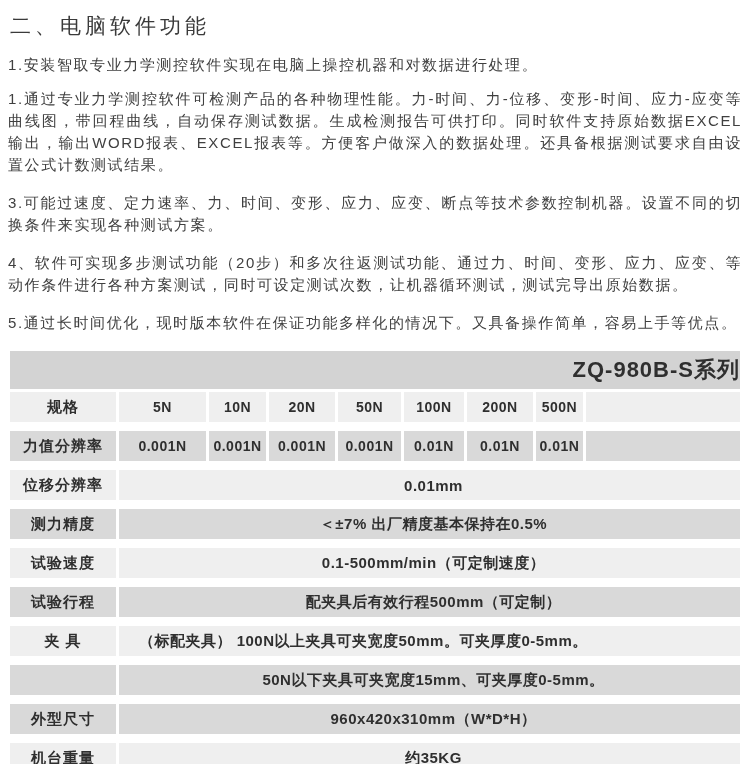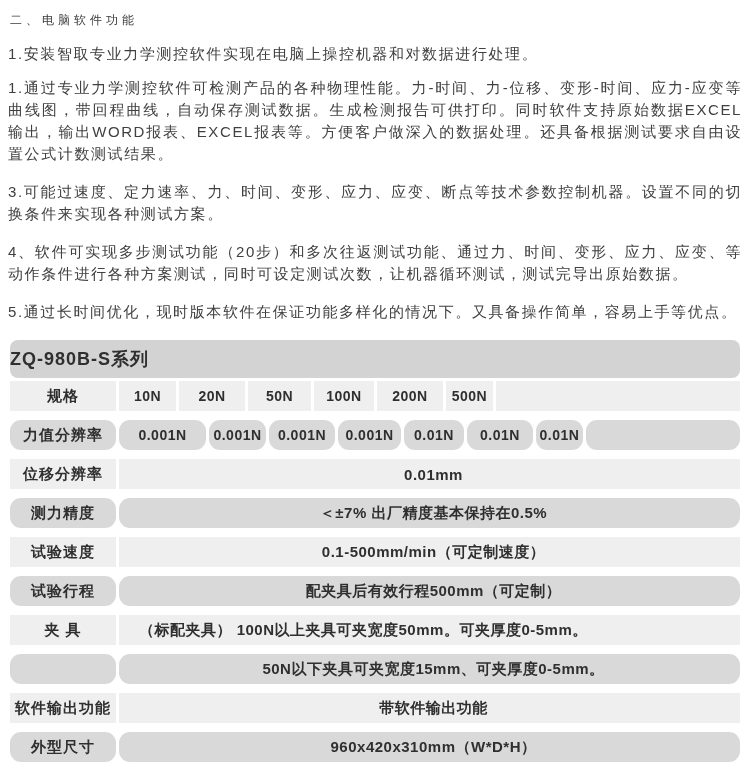--- a/index.html
+++ b/index.html
@@ -2,51 +2,51 @@
 <html style="--bar: #d3d3d3; --row-light: #efefef; --row-dark: #d9d9d9;"><head>
 <meta charset="utf-8">
 <style>
   html,body{margin:0;padding:0;background:#ffffff;}
   .page{
     position:relative;width:750px;height:764px;background:#ffffff;
     font-family:"Liberation Sans",sans-serif;color:#3d3d3d;overflow:hidden;
     box-sizing:border-box;padding:10px 8px 0 8px;
   }
   .heading{
-    font-size:12px;font-weight:400;letter-spacing:4px;color:#3a3a3a;
+    font-size:21px;font-weight:400;letter-spacing:4px;color:#3a3a3a;
     margin:2px 0 14px 2px;
   }
   .para{
     font-size:15px;line-height:22px;letter-spacing:1.6px;color:#404040;
     margin:0 0 12px 0;text-align:justify;
   }
   .para.gap{margin-bottom:16px;}
 
   
   .spec-table{margin:17px 2px 0 2px;width:730px;}
   .t-title{
     background:var(--bar,#d3d3d3);height:38px;line-height:38px;margin-bottom:3px;
-    text-align:left;font-size:18px;font-weight:bold;letter-spacing:1px;color:#2f2f2f;border-radius:8px;
+    text-align:right;font-size:22px;font-weight:bold;letter-spacing:1px;color:#2f2f2f;
   }
   .t-row{display:flex;gap:3px;margin-bottom:9px;height:30px;}
   .t-label{
     width:106px;flex:0 0 106px;display:flex;align-items:center;justify-content:center;
     font-size:15px;font-weight:bold;letter-spacing:1px;color:#2f2f2f;
   }
   .t-cell,.t-value{
     display:flex;align-items:center;justify-content:center;
     font-size:14px;font-weight:bold;letter-spacing:0.5px;color:#2f2f2f;
     box-sizing:border-box;
   }
   .t-value{flex:1;font-size:15px;padding-left:8px;}
   .t-value.left{justify-content:flex-start;padding-left:20px;}
   .c0{width:87px;} .c1{width:57px;} .c2{width:66px;} .c3{width:63px;}
   .c4{width:60px;} .c5{width:66px;} .c6{width:47px;} .c7{flex:1;}
   .light > .t-label,.light > .t-cell,.light > .t-value{background:var(--row-light,#efefef);}
-  .dark  > .t-label,.dark  > .t-cell,.dark  > .t-value{background:var(--row-dark,#d9d9d9);border-radius:11px;}
+  .dark  > .t-label,.dark  > .t-cell,.dark  > .t-value{background:var(--row-dark,#d9d9d9);}
   .t-footer{height:8px;background:var(--bar,#d3d3d3);margin-top:2px;}
 </style>
 </head>
 <body>
 
 <div class="page">
 
   <div class="heading">二、电脑软件功能</div>
 
   <p class="para">1.安装智取专业力学测控软件实现在电脑上操控机器和对数据进行处理。</p>
@@ -54,20 +54,21 @@
   <p class="para gap">3.可能过速度、定力速率、力、时间、变形、应力、应变、断点等技术参数控制机器。设置不同的切换条件来实现各种测试方案。</p>
   <p class="para gap">4、软件可实现多步测试功能（20步）和多次往返测试功能、通过力、时间、变形、应力、应变、等动作条件进行各种方案测试，同时可设定测试次数，让机器循环测试，测试完导出原始数据。</p>
   <p class="para">5.通过长时间优化，现时版本软件在保证功能多样化的情况下。又具备操作简单，容易上手等优点。</p>
 
   <div class="spec-table">
 
     <div class="t-title">ZQ-980B-S系列</div>
 
     <div class="t-row light">
       <div class="t-label">规格</div>
+      <div class="t-cell c0">5N</div>
       <div class="t-cell c1">10N</div>
       <div class="t-cell c2">20N</div>
       <div class="t-cell c3">50N</div>
       <div class="t-cell c4">100N</div>
       <div class="t-cell c5">200N</div>
       <div class="t-cell c6">500N</div>
       <div class="t-cell c7"></div>
     </div>
 
     <div class="t-row dark">
@@ -105,24 +106,20 @@
     <div class="t-row light">
       <div class="t-label">夹 具</div>
       <div class="t-value left">（标配夹具） 100N以上夹具可夹宽度50mm。可夹厚度0-5mm。</div>
     </div>
 
     <div class="t-row dark">
       <div class="t-label"></div>
       <div class="t-value">50N以下夹具可夹宽度15mm、可夹厚度0-5mm。</div>
     </div>
 
-    <div class="t-row light">
-      <div class="t-label">软件输出功能</div>
-      <div class="t-value">带软件输出功能</div>
-    </div>
 
     <div class="t-row dark">
       <div class="t-label">外型尺寸</div>
       <div class="t-value">960x420x310mm（W*D*H）</div>
     </div>
 
     <div class="t-row light">
       <div class="t-label">机台重量</div>
       <div class="t-value">约35KG</div>
     </div>

